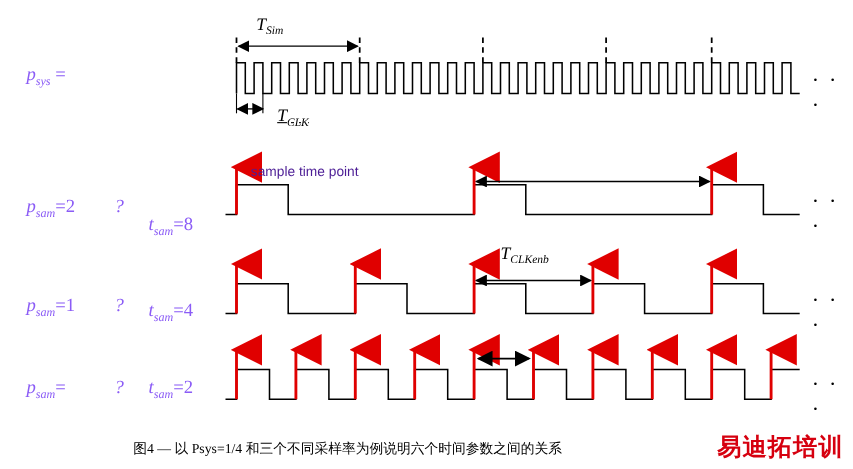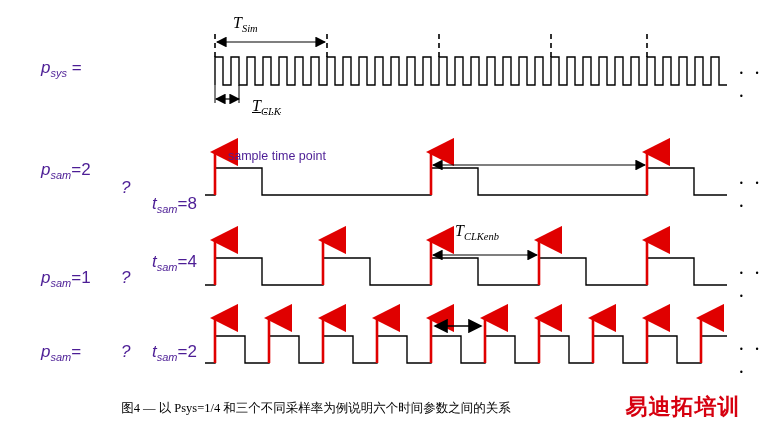--- a/index.html
+++ b/index.html
@@ -8,26 +8,25 @@
     background:#ffffff;
     font-family:"Liberation Serif", serif;
     position:relative;
     overflow:hidden;
   }
   .stage { position:absolute; left:0; top:0; width:775px; height:426px; }
   svg.wave { position:absolute; left:0; top:0; width:775px; height:426px; }
 
   .label {
     position:absolute;
-    font-family:Liberation Sans, sans-serif;
+    font-family:Liberation Serif, serif;
     font-style:italic;
     font-size:17px;
-    color:#4c1d95;
+    color:#8b5cf6;
     white-space:nowrap;
-    margin-left:17px;
   }
   .label .sub {
     font-size:11px;
     vertical-align:sub;
     font-style:italic;
   }
   .label .val {
     font-style:normal;
   }
   .tlabel {
@@ -61,21 +60,21 @@
     font-family:"Liberation Serif", serif;
     font-size:12.5px;
     color:#000;
   }
 
   .logo {
     position:absolute;
     right:8px;
     bottom:8px;
     width:168px;
-    text-align:center;
+    text-align:right;
   }
   .logo-main {
     font-family:"Liberation Sans", sans-serif;
     font-weight:bold;
     font-size:22px;
     color:#d6000f;
     letter-spacing:1px;
     line-height:1.05;
   }
   .logo-sub {
@@ -197,37 +196,37 @@
   <div class="dots" style="left:738px; top:62px;">· · ·</div>
 
   <div class="tlabel" style="left:233px; top:14px;">
     <span>T</span><span class="sub">Sim</span>
   </div>
 
   <div class="tlabel" style="left:252px; top:97px;text-decoration:underline;">
     <span>T</span><span class="sub">CLK</span>
   </div>
 
-  <div class="label" style="left:24px; top:160px;">
+  <div class="label" style="left:24px; top:178px;">
     <span>p</span><span class="sub">sam</span><span class="val">=</span><span class="val">2</span>
   </div>
   <div class="label" style="left:104px; top:178px;">?</div>
   <div class="label" style="left:135px; top:194px;">
     <span>t</span><span class="sub">sam</span><span class="val">=</span><span class="val">8</span>
   </div>
   <div class="dots" style="left:738px; top:172px;">· · ·</div>
 
   <div class="sampnote" style="left:228px; top:149px;">sample time point</div>
 
 
   <div class="label" style="left:24px; top:268px;text-align:center;">
     <span>p</span><span class="sub">sam</span><span class="val">=</span><span class="val">1</span>
   </div>
   <div class="label" style="left:104px; top:268px;">?</div>
-  <div class="label" style="left:135px; top:252px;">
+  <div class="label" style="left:135px; top:272px;">
     <span>t</span><span class="sub">sam</span><span class="val">=</span><span class="val">4</span>
   </div>
   <div class="dots" style="left:738px; top:262px;">· · ·</div>
 
   <div class="tlabel" style="left:455px; top:222px;">
     <span>T</span><span class="sub">CLKenb</span>
   </div>
 
   <div class="label" style="left:24px; top:342px;">
     <span>p</span><span class="sub">sam</span><span class="val">=</span><span class="val"></span>

